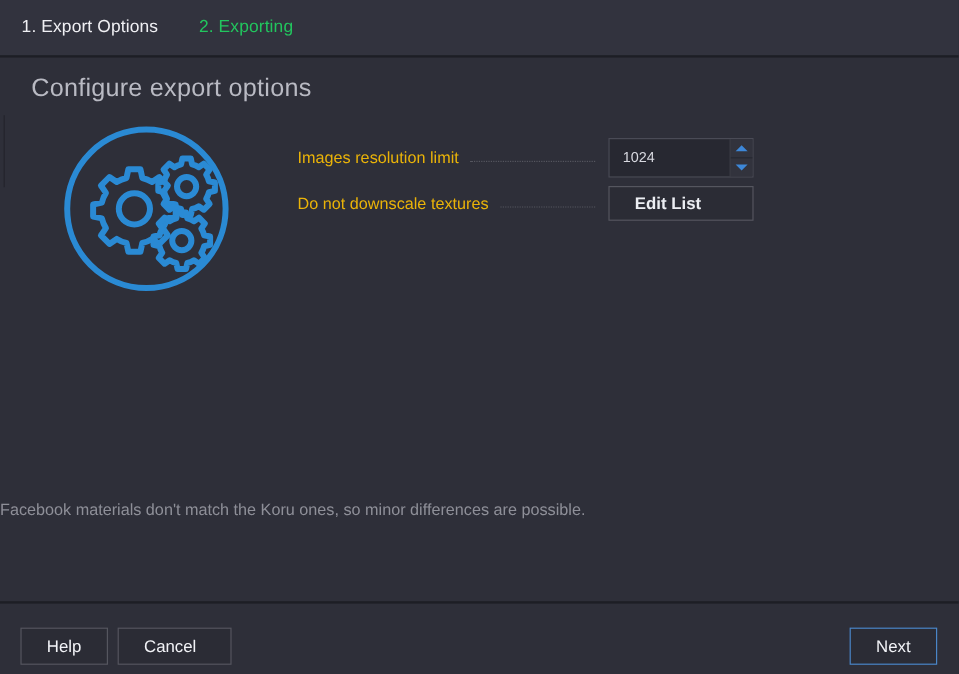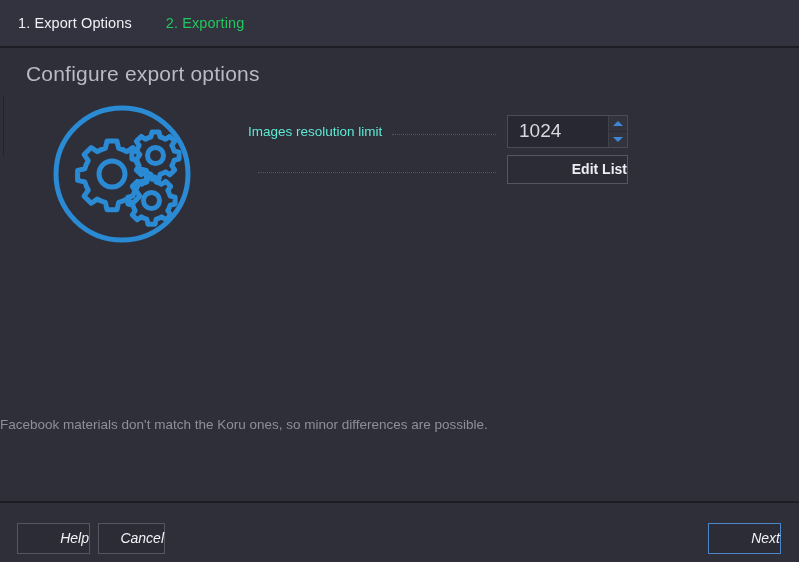--- a/index.html
+++ b/index.html
@@ -82,21 +82,21 @@
     width: 380px;
   }
   .form-row {
     display: flex;
     align-items: center;
     height: 34px;
     margin-bottom: 4px;
   }
   .form-row .lbl {
     font-size: 13.5px;
-    color: #5eead4;
+    color: #eab308;
     white-space: nowrap;
   }
   .form-row .leader {
     flex: 1 1 auto;
     height: 1px;
     margin: 0 10px;
     border-bottom: 1px dotted #55565f;
     position: relative;
     top: 3px;
   }
@@ -113,21 +113,21 @@
     width: 121px;
     height: 33px;
     background: #272831;
     border: 1px solid #4a4b56;
     display: flex;
     align-items: center;
   }
   .spinner .val {
     flex: 1;
     padding-left: 11px;
-    font-size: 19px;
+    font-size: 12px;
     color: #d8d9e0;
   }
   .spin-btns {
     width: 19px;
     height: 31px;
     display: flex;
     flex-direction: column;
     border-left: 1px solid #3f4049;
   }
   .spin-btn {
@@ -151,21 +151,21 @@
     border-top: 5px solid #3d87d8;
   }
 
   
   .btn {
     background: #32333d;
     border: 1px solid #55565f;
     color: #eceef3;
     font-size: 14px;
     font-family: "Liberation Sans", sans-serif;
-    text-align: right;
+    text-align: left;
     cursor: default;
     padding-left: 21px;
   }
   .btn-editlist {
     width: 121px;
     height: 29px;
     line-height: 27px;
     font-weight: bold;
     background: #2b2c35;
   }
@@ -186,35 +186,34 @@
     left: 0;
     top: 501px;
     width: 799px;
     height: 61px;
     background: #2e2f39;
     border-top: 2px solid #1d1e25;
   }
   .footer-inner {
     position: relative;
     height: 100%;
-    font-style: italic;
   }
   .btn-footer {
     position: absolute;
     top: 20px;
     height: 31px;
     line-height: 29px;
     width: 70px;
     background: #2b2c35;
     border: 1px solid #55565f;
     color: #f2f3f7;
     font-size: 14px;
   }
   #btn-help   { left: 17px; width: 73px; }
-  #btn-cancel { left: 98px; width: 67px; }
+  #btn-cancel { left: 98px; width: 95px; }
   #btn-next   { left: 708px; width: 73px; border: 1px solid #4a86c8; }
 </style>
 </head>
 <body>
 
 <div id="app">
 
   <div class="tabbar">
     <div class="tabs">
       <div class="tab active">1. Export Options</div>
@@ -270,20 +269,21 @@
             </span>
             <span class="spin-btn down">
               <span class="arrow-down"></span>
             </span>
           </span>
         </span>
       </span>
     </div>
 
     <div class="form-row">
+      <span class="lbl">Do not downscale textures</span>
       <span class="leader"></span>
       <span class="ctrl-slot">
         <span class="btn btn-editlist">Edit List</span>
       </span>
     </div>
 
   </div>
 
   <div class="note">Facebook materials don't match the Koru ones, so minor differences are possible.</div>
 

